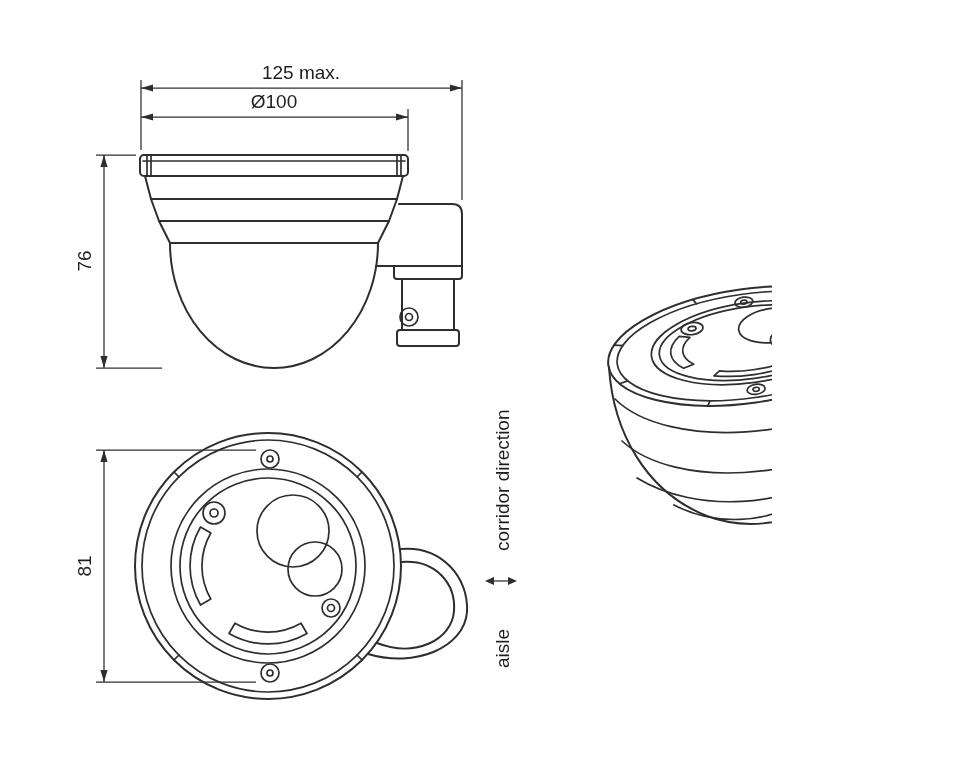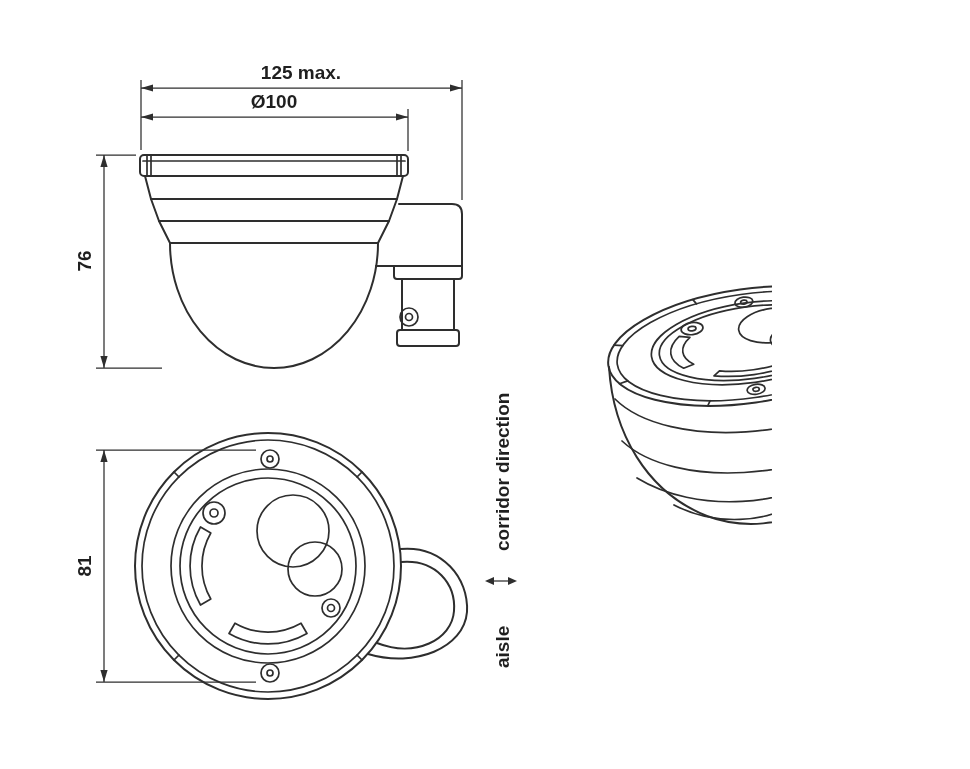--- a/index.html
+++ b/index.html
@@ -1,17 +1,17 @@
 <!DOCTYPE html>
 <html style="--bg: #ffffff; --line: #2e2e2e; --text: #1f1f1f;"><head>
 <meta charset="utf-8">
 <style>
   :root { --bg:#ffffff; --line:#2e2e2e; --text:#1f1f1f; }
   html,body{margin:0;padding:0;background:var(--bg);}
-  .canvas{width:772px;height:769px;background:var(--bg);position:relative;overflow:hidden;font-weight:bold;}
+  .canvas{width:772px;height:769px;background:var(--bg);position:relative;overflow:hidden;}
   svg{display:block;}
   .ol{fill:none;stroke:var(--line);stroke-width:2;stroke-linecap:round;stroke-linejoin:round;}
   .md{fill:none;stroke:var(--line);stroke-width:1.7;stroke-linecap:round;stroke-linejoin:round;}
   .wf{fill:var(--bg);stroke:var(--line);stroke-width:2;stroke-linecap:round;stroke-linejoin:round;}
   .dim{fill:none;stroke:var(--line);stroke-width:1.25;stroke-linecap:butt;}
   .ah{fill:var(--line);stroke:none;}
   .lbl{font-family:"Liberation Sans",sans-serif;font-size:19px;fill:var(--text);}
 </style>
 </head>
 <body>

